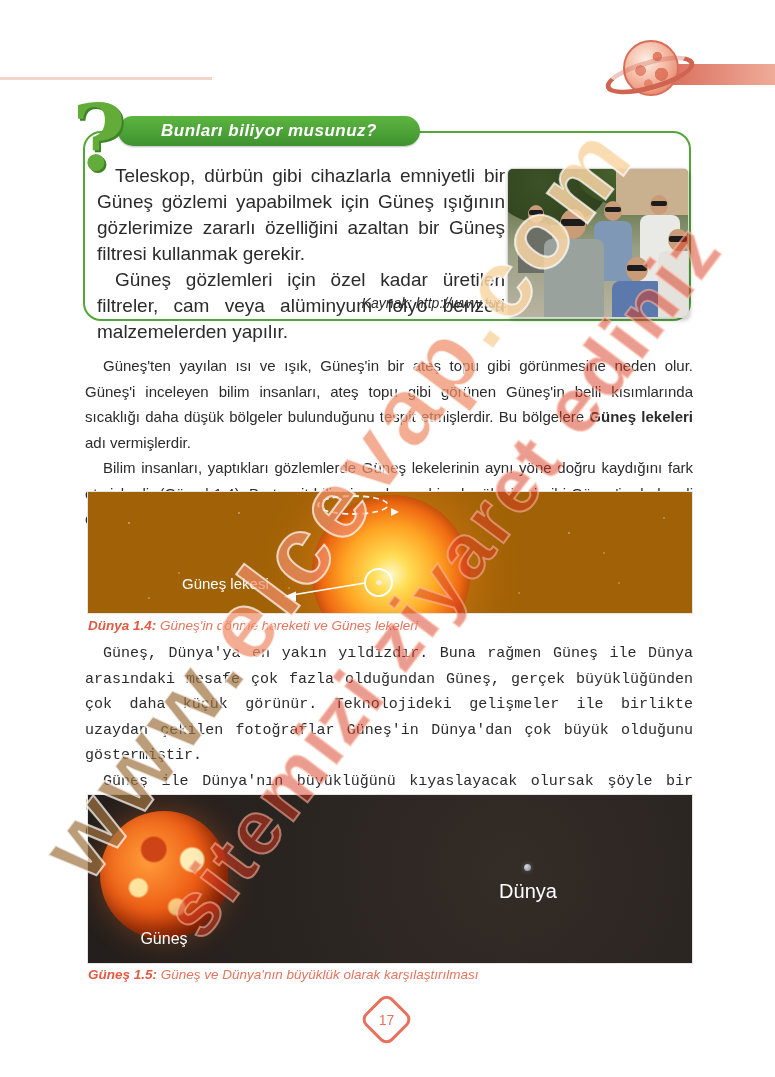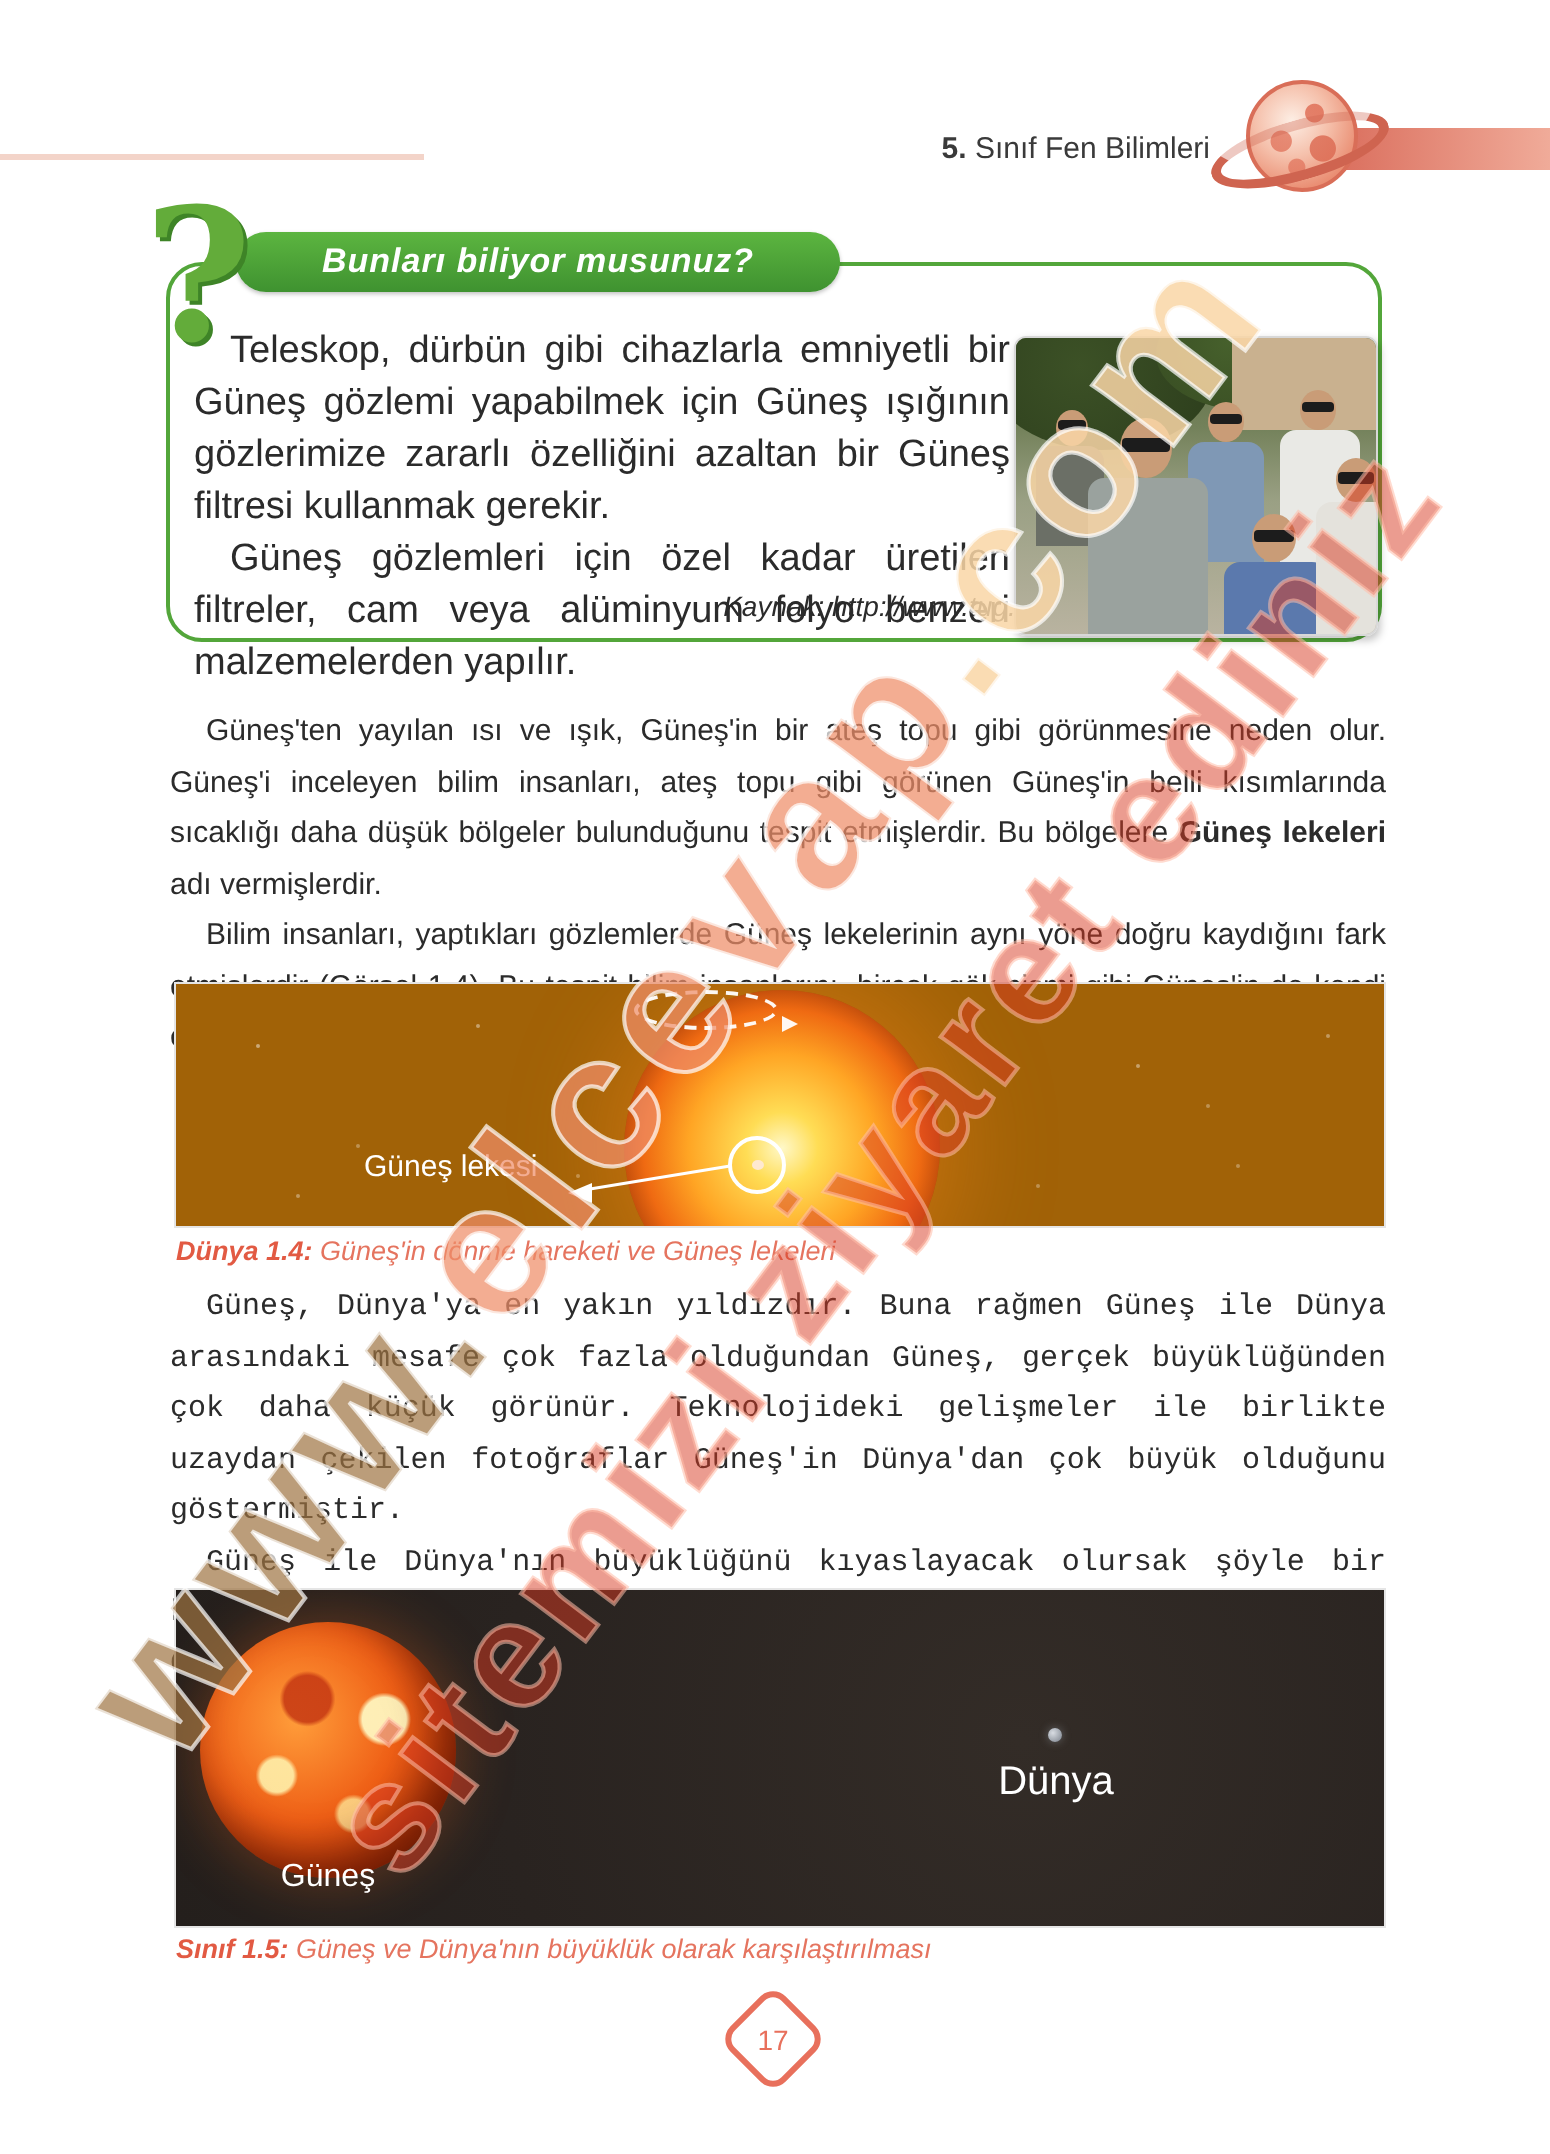--- a/index.html
+++ b/index.html
@@ -120,23 +120,20 @@
       border:3px solid #e8705c; border-radius:9px; transform:rotate(45deg); }
   .page-num { position:absolute; left:0; top:0; width:100%; height:100%; display:flex; align-items:center;
       justify-content:center; transform:rotate(-45deg); color:#e8705c; font-size:14px; }
 </style>
 </head>
 <body>
 
 <div class="page">
 
   <div class="header-line"></div>
-  <div class="header-title">
-    <span class="num">5.</span><span> Sınıf Fen Bilimleri</span>
-  </div>
   <div class="header-bar"></div>
   <div class="logo">
     <div class="logo-planet"></div>
     <div class="logo-ring"></div>
   </div>
 
   <div class="qmark">?</div>
   <div class="banner">Bunları biliyor musunuz?</div>
 
   <div class="infobox">
@@ -213,21 +210,21 @@
     <p>Güneş ile Dünya'nın büyüklüğünü kıyaslayacak olursak şöyle bir karşılaştırma yapabiliriz: Dünya bir üzüm tanesi kadar olsaydı Güneş, bir basketbol topu büyüklüğünde olurdu (Görsel 1.5).</p>
   </div>
 
   <div class="fig2">
     <div class="sun2"></div>
     <div class="fig2-sun-label">Güneş</div>
     <div class="earth-dot"></div>
     <div class="fig2-earth-label">Dünya</div>
   </div>
   <div class="caption cap2">
-    <b>Sınıf 1.5:</b><span> Güneş ve Dünya'nın büyüklük olarak karşılaştırılması</span>
+    <b>Güneş 1.5:</b><span> Güneş ve Dünya'nın büyüklük olarak karşılaştırılması</span>
   </div>
 
   <div class="page-diamond">
     <div class="page-num">17</div>
   </div>
 
   <div class="watermark">
     <div class="wm1">
       <span class="w1">www.</span><span class="w2">elcevap</span><span class="w3">.com</span>
     </div>

